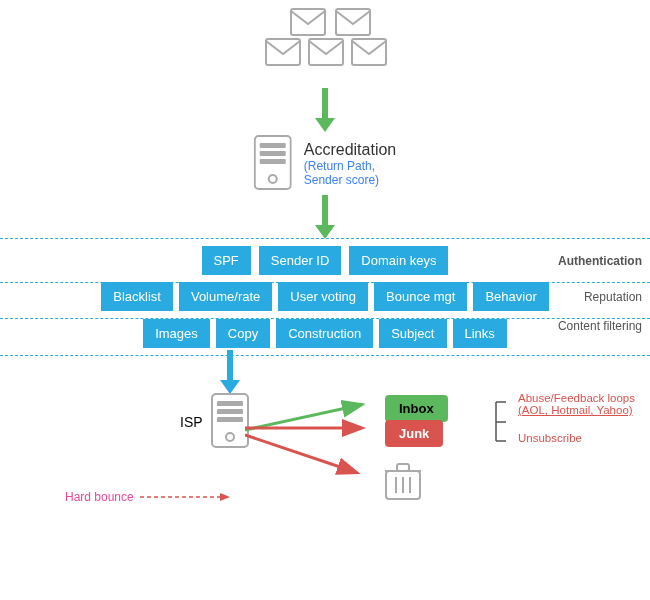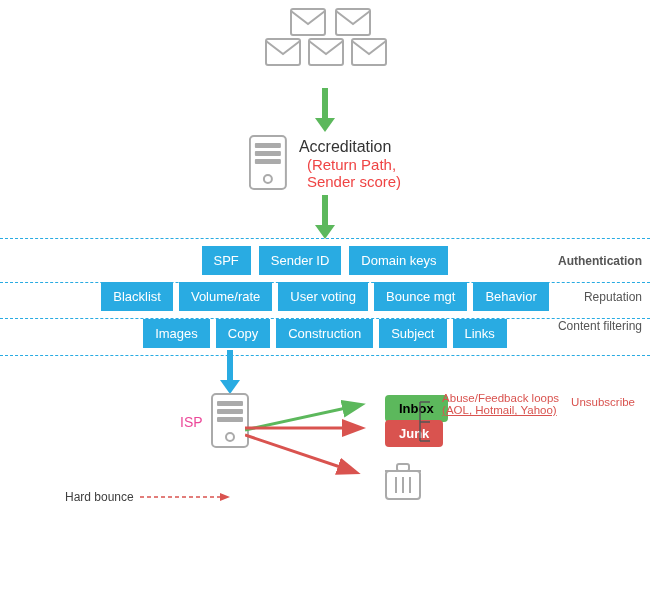--- a/index.html
+++ b/index.html
@@ -123,21 +123,21 @@
       <svg width="38" height="55" viewBox="0 0 38 55" fill="none">
         <rect x="1" y="1" width="36" height="53" rx="4" stroke="#aaa" stroke-width="2" fill="white"></rect>
         <rect x="6" y="8" width="26" height="5" rx="1" fill="#aaa"></rect>
         <rect x="6" y="16" width="26" height="5" rx="1" fill="#aaa"></rect>
         <rect x="6" y="24" width="26" height="5" rx="1" fill="#aaa"></rect>
         <circle cx="19" cy="44" r="4" stroke="#aaa" stroke-width="2" fill="white"></circle>
       </svg>
     </div>
     <div>
       <div style="font-size:16px;color:#333;font-weight:500;">Accreditation</div>
-      <div style="font-size:15px;color:#ef4444;margin-left:8px;">
+      <div style="font-size:12px;color:#3b82f6;">
         <span>(Return Path,</span>
         <br>
         <span>Sender score)</span>
       </div>
     </div>
   </div>
 
   <div style="position:absolute;top:195px;left:50%;transform:translateX(-50%);display:flex;flex-direction:column;align-items:center;">
     <div style="width:6px;height:30px;background:#5cb85c;"></div>
     <div style="width:0;height:0;border-left:10px solid transparent;border-right:10px solid transparent;border-top:14px solid #5cb85c;"></div>
@@ -173,21 +173,21 @@
     </div>
     <div style="position:absolute;right:8px;color:#555;font-size:12px;">Content filtering</div>
   </div>
 
   <div style="position:absolute;top:350px;left:220px;display:flex;flex-direction:column;align-items:center;">
     <div style="width:6px;height:30px;background:#29abe2;"></div>
     <div style="width:0;height:0;border-left:10px solid transparent;border-right:10px solid transparent;border-top:14px solid #29abe2;"></div>
   </div>
 
   <div style="position:absolute;top:393px;left:180px;display:flex;align-items:center;gap:8px;">
-    <div style="font-size:14px;color:#ec4899;">ISP</div>
+    <div style="font-size:14px;color:#000000;">ISP</div>
     <div>
       <svg width="38" height="55" viewBox="0 0 38 55" fill="none">
         <rect x="1" y="1" width="36" height="53" rx="4" stroke="#aaa" stroke-width="2" fill="white"></rect>
         <rect x="6" y="8" width="26" height="5" rx="1" fill="#aaa"></rect>
         <rect x="6" y="16" width="26" height="5" rx="1" fill="#aaa"></rect>
         <rect x="6" y="24" width="26" height="5" rx="1" fill="#aaa"></rect>
         <circle cx="19" cy="44" r="4" stroke="#aaa" stroke-width="2" fill="white"></circle>
       </svg>
     </div>
   </div>
@@ -247,31 +247,31 @@
   <div style="position:absolute;top:392px;right:15px;display:flex;align-items:flex-start;gap:4px;">
     <div style="display:flex;flex-direction:column;align-items:flex-start;margin-top:2px;">
 
       <svg width="20" height="55" viewBox="0 0 20 55" style="margin-right:2px;">
         <line x1="4" y1="8" x2="4" y2="47" stroke="#555" stroke-width="1.5"></line>
         <line x1="4" y1="8" x2="14" y2="8" stroke="#555" stroke-width="1.5"></line>
         <line x1="4" y1="28" x2="14" y2="28" stroke="#555" stroke-width="1.5"></line>
         <line x1="4" y1="47" x2="14" y2="47" stroke="#555" stroke-width="1.5"></line>
       </svg>
     </div>
-    <div style="display:flex;gap:12px;">
+    <div style="display:flex;flex-direction:column;gap:12px;">
       <div>
         <div style="color:#d9534f;font-size:11.5px;">Abuse/Feedback loops</div>
         <div style="color:#d9534f;font-size:11.5px;text-decoration:underline;">(AOL, Hotmail, Yahoo)</div>
       </div>
       <div style="color:#d9534f;font-size:11.5px;margin-top:4px;">Unsubscribe</div>
     </div>
   </div>
 
   <div style="position:absolute;top:490px;left:65px;display:flex;align-items:center;gap:6px;">
-    <span style="color:#404040;font-size:12px;">Hard bounce</span>
+    <span style="color:#ec4899;font-size:12px;">Hard bounce</span>
 
     <svg width="90" height="10" viewBox="0 0 90 10">
       <line x1="0" y1="5" x2="80" y2="5" stroke="#d9534f" stroke-width="1.5" stroke-dasharray="4,3"></line>
       <polygon points="80,1 90,5 80,9" fill="#d9534f"></polygon>
     </svg>
   </div>
 
 </div>
 
 </body></html>

